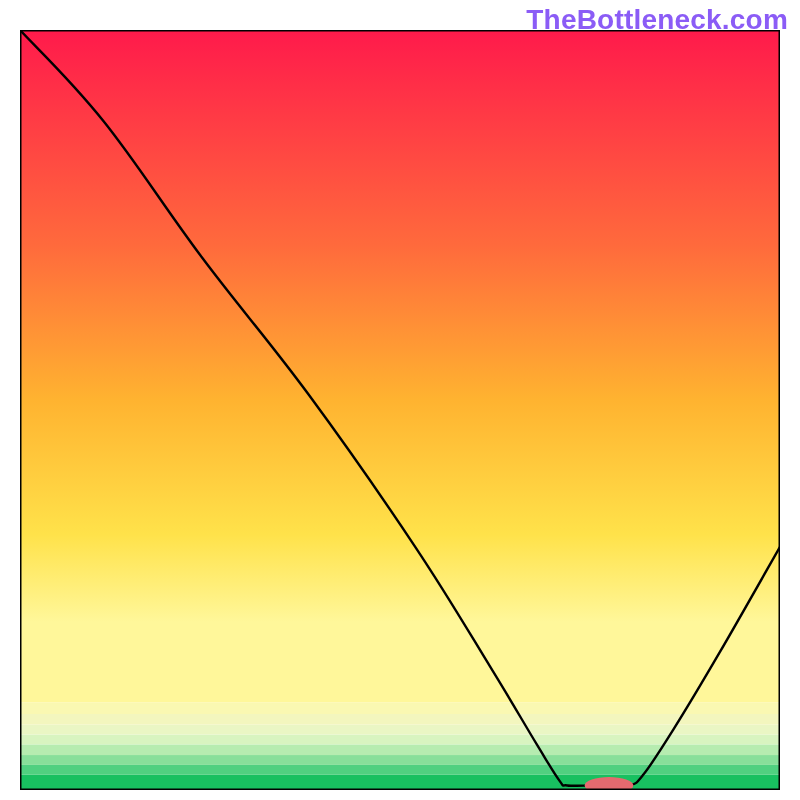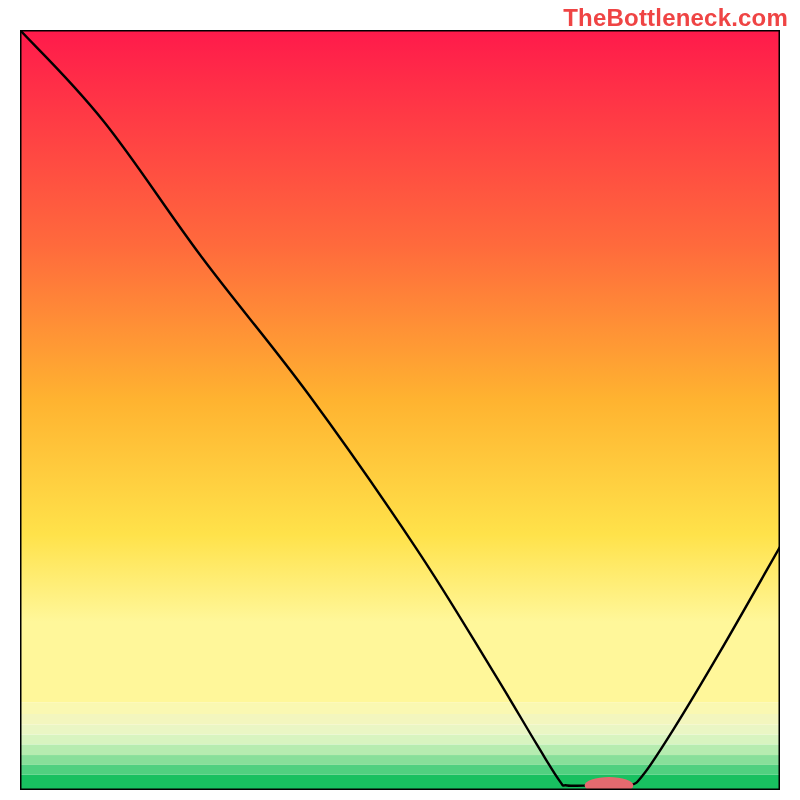--- a/index.html
+++ b/index.html
@@ -12,23 +12,23 @@
   }
   .container {
     position: relative;
     width: 800px;
     height: 800px;
   }
   .watermark {
     position: absolute;
     top: 4px;
     right: 12px;
-    font-size: 24px;
+    font-size: 28px;
     font-weight: 600;
-    color: #ef4444;
+    color: #8b5cf6;
     letter-spacing: 0.2px;
     text-align: center;
   }
   .plot-wrap {
     position: absolute;
     left: 20px;
     top: 30px;
     width: 760px;
     height: 760px;
   }

